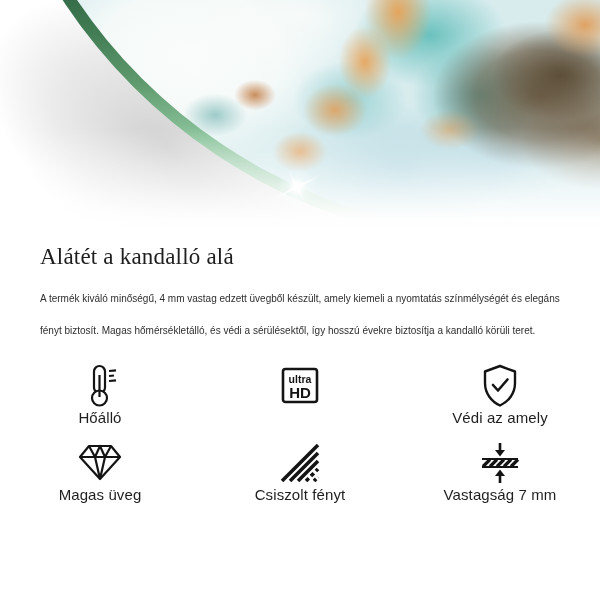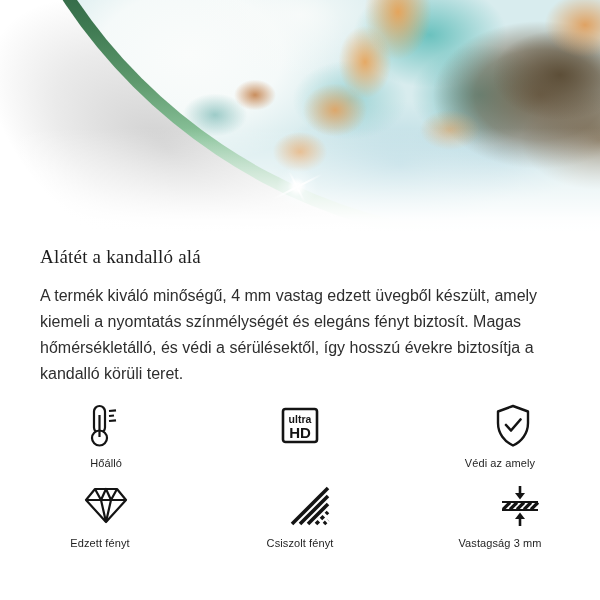--- a/index.html
+++ b/index.html
@@ -55,34 +55,34 @@
     background:radial-gradient(circle,rgba(255,255,255,.95) 0 9%,rgba(235,248,250,.5) 22%,rgba(255,255,255,0) 48%);}
   .sparkle::before,.sparkle::after{content:"";position:absolute;left:50%;top:50%;background:linear-gradient(90deg,rgba(255,255,255,0),#fff 40%,#fff 60%,rgba(255,255,255,0));}
   .sparkle::before{width:56px;height:2px;transform:translate(-50%,-50%) rotate(-27deg);}
   .sparkle::after{width:34px;height:2px;transform:translate(-50%,-50%) rotate(63deg);}
   .hero-fade{position:absolute;left:0;top:128px;width:100%;height:104px;
     background:linear-gradient(to bottom,rgba(255,255,255,0) 0%,rgba(255,255,255,.55) 55%,rgba(255,255,255,.96) 88%,#fff 100%);}
   
   .content{padding:8px 40px 0 40px;}
   h1{
     margin:0;font-family:"Liberation Serif",serif;font-weight:400;
-    font-size:19px;line-height:33px;letter-spacing:.2px;color:var(--heading_text,#1e1e1e);
+    font-size:23px;line-height:33px;letter-spacing:.2px;color:var(--heading_text,#1e1e1e);
   }
   .desc{
-    margin:10px 0 12px 0;max-width:522px;font-size:16px;line-height:26px;
+    margin:10px 0 12px 0;max-width:522px;font-size:10px;line-height:32px;
     color:var(--body_text,#2e2e2e);
   }
   
   .features{
     margin:16px -40px 0 -40px;display:grid;grid-template-columns:1fr 1fr 1fr;
     row-gap:14px;justify-items:center;text-align:center;
   }
-  .feature{display:flex;flex-direction:column;align-items:flex-end;}
+  .feature{display:flex;flex-direction:column;align-items:center;}
   .icon-box{height:46px;display:flex;align-items:center;justify-content:center;}
-  .feature-label{margin-top:8px;font-size:11px;color:var(--label_text,#1f1f1f);letter-spacing:.1px;}
+  .feature-label{font-size:15px;color:var(--label_text,#1f1f1f);letter-spacing:.1px;}
   .icn{stroke:var(--icon_stroke,#141414);fill:none;stroke-width:2.2;}
   .icn text{stroke:none;fill:var(--icon_stroke,#141414);font-family:"Liberation Sans",sans-serif;}
 </style>
 </head>
 <body>
 
 <div class="stage">
 
   <section class="hero">
     <div class="hero-shadow"></div>
@@ -135,21 +135,21 @@
         <div class="feature-label">Védi az amely</div>
       </div>
 
       <div class="feature">
         <div class="icon-box">
           <svg class="icn" width="48" height="42" viewBox="0 0 48 42">
             <path d="M13 4 L35 4 L44 15 L24 37 L4 15 Z" stroke-linejoin="round"></path>
             <path d="M4 15 H44 M13 4 L19 15 L24 4 L29 15 L35 4 M19 15 L24 37 M29 15 L24 37" stroke-linejoin="round"></path>
           </svg>
         </div>
-        <div class="feature-label">Edzett fényt</div>
+        <div class="feature-label">Magas üveg</div>
       </div>
 
       <div class="feature">
         <div class="icon-box">
           <svg class="icn" width="46" height="44" viewBox="0 0 46 44">
             <g stroke-width="3.6">
               <line x1="5" y1="40" x2="41" y2="4"></line>
               <line x1="13" y1="40" x2="41" y2="12"></line>
               <line x1="21" y1="40" x2="41" y2="20"></line>
               <line x1="29" y1="40" x2="41" y2="28" stroke-dasharray="4 3"></line>
@@ -171,18 +171,18 @@
               <line x1="5" y1="26.5" x2="12" y2="19.5"></line>
               <line x1="12" y1="26.5" x2="19" y2="19.5"></line>
               <line x1="19" y1="26.5" x2="26" y2="19.5"></line>
               <line x1="26" y1="26.5" x2="33" y2="19.5"></line>
               <line x1="33" y1="26.5" x2="40" y2="19.5"></line>
             </g>
             <line x1="22" y1="43" x2="22" y2="35" stroke-width="2.6"></line>
             <polygon points="17,36 27,36 22,29.5" fill="#141414" stroke="none"></polygon>
           </svg>
         </div>
-        <div class="feature-label">Vastagság 3 mm</div>
+        <div class="feature-label">Vastagság 7 mm</div>
       </div>
 
     </div>
   </section>
 </div>
 
 </body></html>

